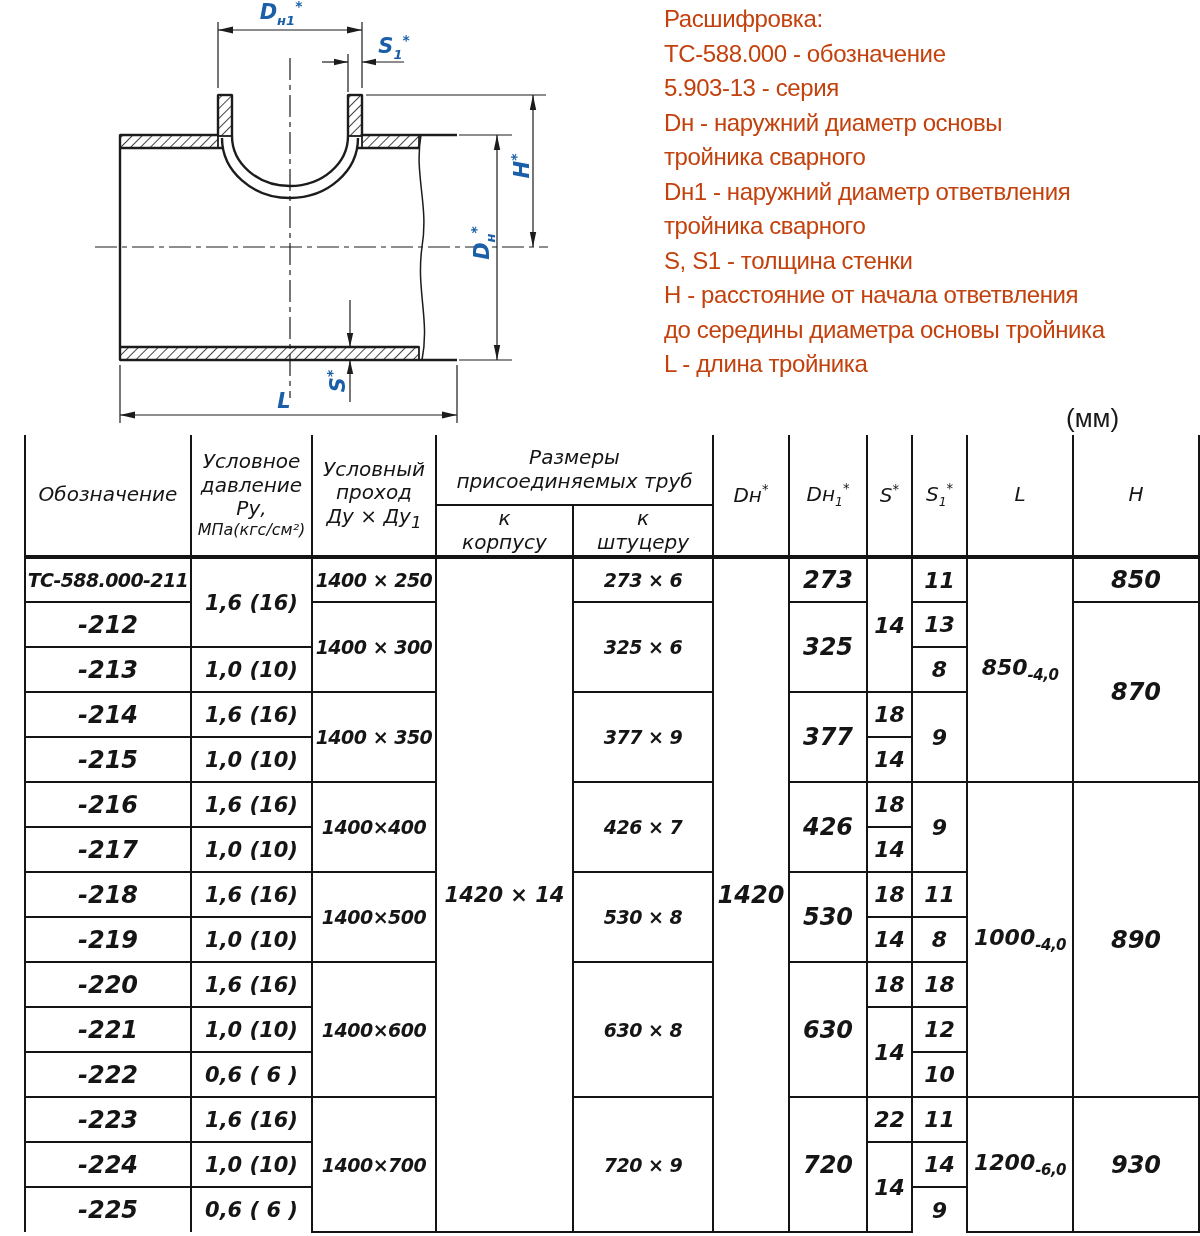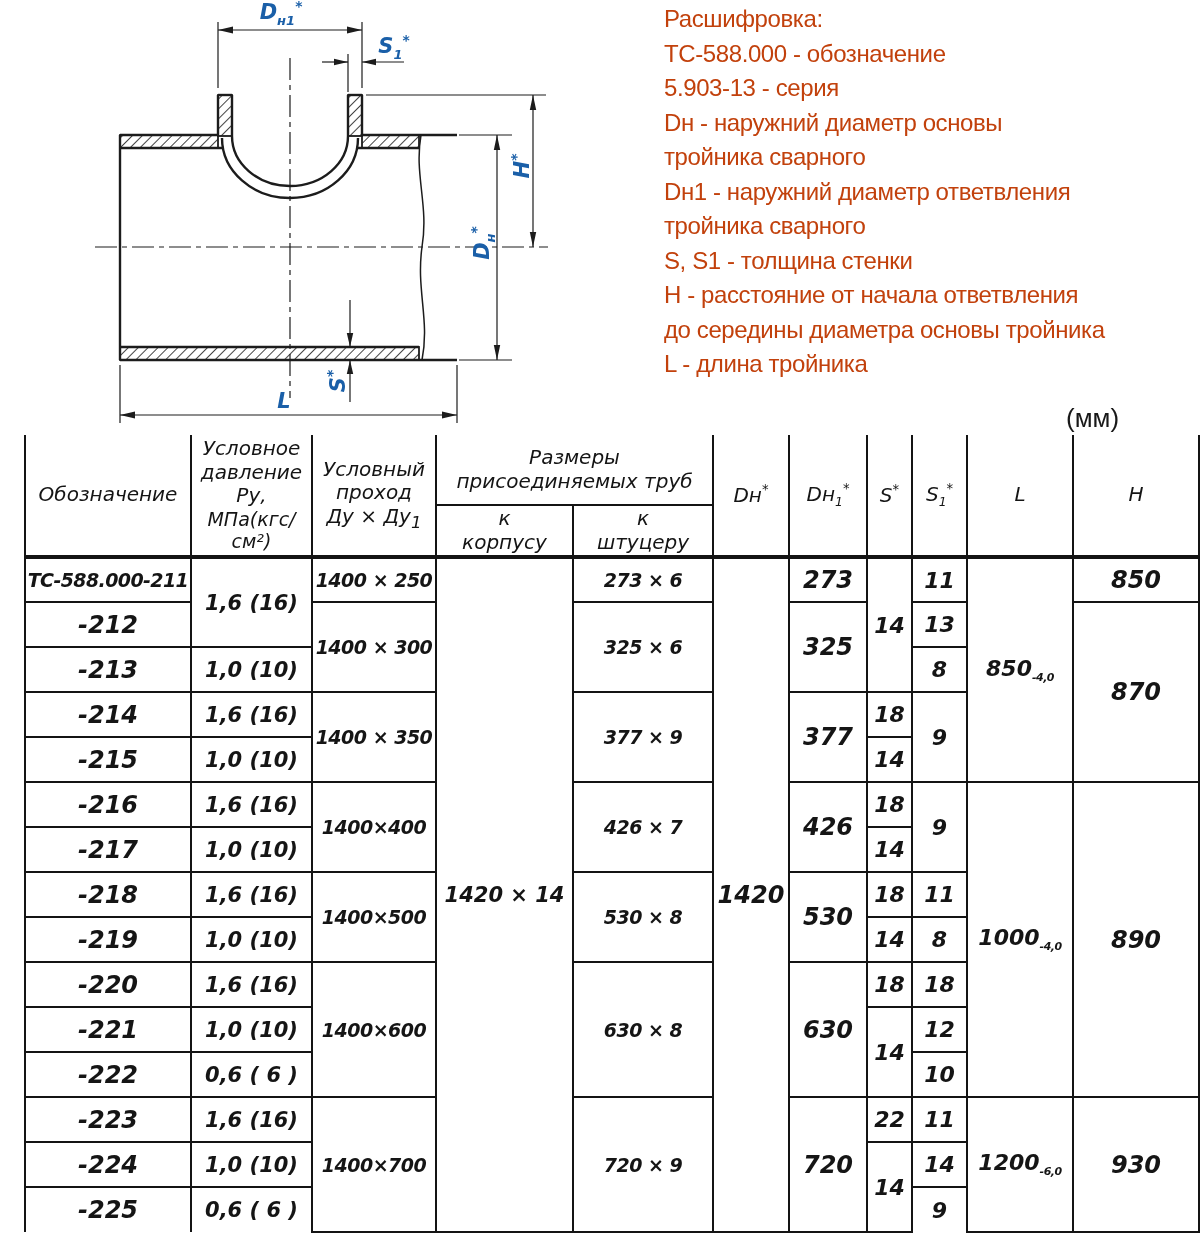--- a/index.html
+++ b/index.html
@@ -29,33 +29,33 @@
          font-family:"DejaVu Sans", sans-serif; font-style:italic; }
   .tbl th, .tbl td { border:2px solid #141414; text-align:center; vertical-align:middle;
                      padding:0; overflow:hidden; }
   .tbl thead tr:first-child th { border-top:none; }
   .tbl th.thick { border-bottom-width:4px; }
   .tbl thead th { font-weight:400; font-size:20px; line-height:1.18; }
   .tbl tbody td { font-weight:700; font-size:24px; }
   .tbl tbody tr { height:45px; }
   .hr1 { height:70px; } .hr2 { height:52px; }
   .h-des { font-size:22px; }
-  .h-press .small { font-size:19px; }
+  .h-press .small { font-size:16px; }
   .h-sym { font-size:22px; font-weight:400;margin-left:20px; }
   .h-sym sub { font-size:0.62em; } .h-sym sup { font-size:0.66em; }
   .h-lh { font-size:24px; }
   .c-des { border-left:none; text-align:right; padding-right:9px; border-bottom-width:1.5px; }
   .des-first { font-size:19px !important; letter-spacing:-0.6px; }
   .c-h { border-right:none; }
   .c-press { font-size:21px !important; }
   .c-pass, .c-branch { font-size:19px !important; letter-spacing:-0.5px; }
   .c-body { font-size:21px !important; }
   .c-s, .c-s1 { font-size:22px !important; }
   .c-l { font-size:22px !important; }
-  .c-l sub.tol { font-size:11px; letter-spacing:-0.5px; }
+  .c-l sub.tol { font-size:15px; letter-spacing:-0.5px; }
   .tbl tbody tr:last-child td { border-bottom:none; }
 </style>
 </head>
 <body>
 
 <div class="page">
 
   <div class="drawing">
     <svg width="620" height="432" viewBox="0 0 620 432">
       <defs>

